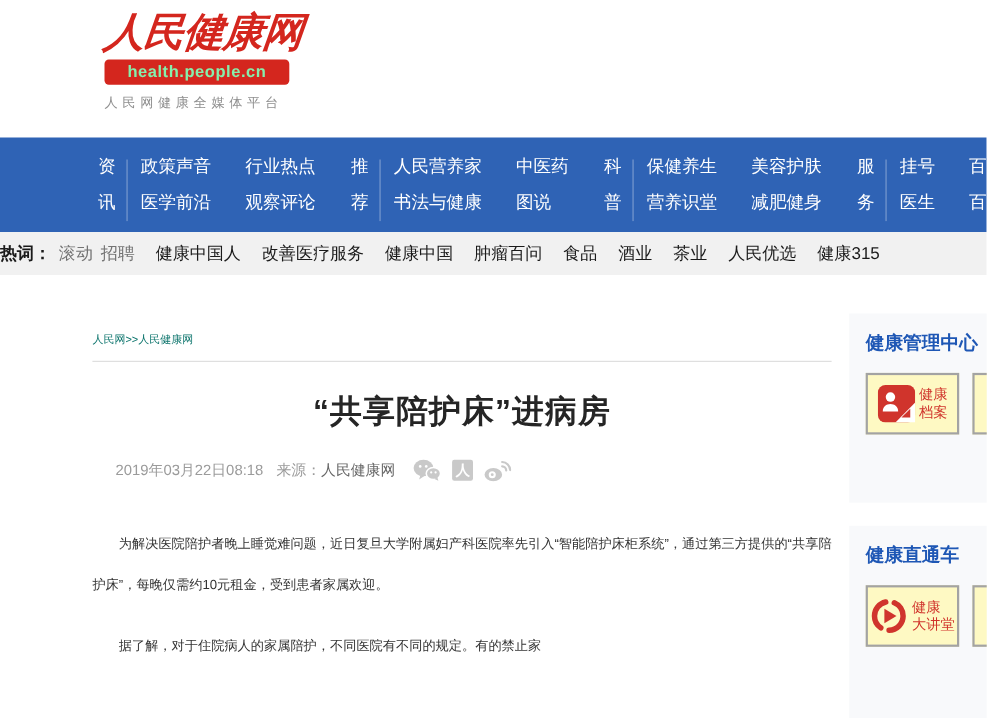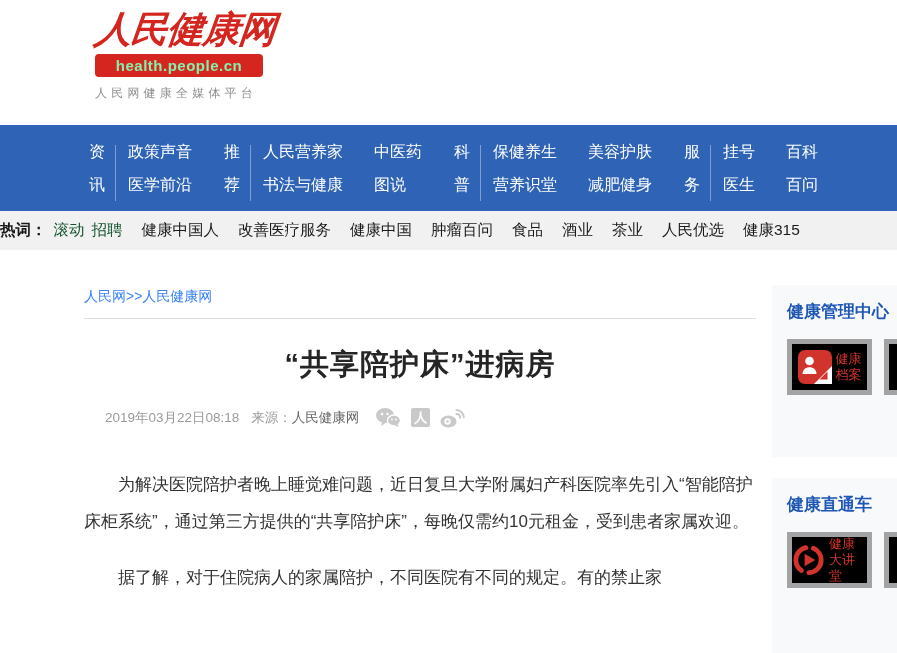--- a/index.html
+++ b/index.html
@@ -35,56 +35,56 @@
   }
   .nav-divider { width:1px; height:56px; background:rgba(255,255,255,.38); margin:0 12px 0 9px; }
   .nav-col { margin-right:31px; }
   .nav-link { display:block; font-size:16px; line-height:33px; color:#fff; white-space:nowrap; cursor:pointer; }
   
   .hotwords {
     height:39px; background:#f1f1f1; display:flex; align-items:center;
     font-size:15.5px; color:#1a1a1a; white-space:nowrap;
   }
   .hotwords-label { font-weight:bold; }
-  .hot-red { color:#14532d; margin-left:7px; cursor:pointer; }
+  .hot-red { color:#737373; margin-left:7px; cursor:pointer; }
   .hot-item { margin-left:19px; cursor:pointer; }
   
   .article { margin-left:84px; width:672px; }
-  .breadcrumb { padding-top:38px; font-size:14px; color:#3b82f6; cursor:pointer; }
+  .breadcrumb { padding-top:52px; font-size:10px; color:#0f766e; cursor:pointer; }
   .rule { margin-top:12px; border-top:1px solid #dcdcdc; height:0; }
   .article-title {
     margin-top:26px; text-align:center; font-size:29px; font-weight:bold;
     color:#252525; letter-spacing:1px;
   }
   .article-author { margin-top:27px; text-align:center; font-size:14px; color:#333; }
   .article-meta {
     margin-top:22px; padding-left:21px; display:flex; align-items:center;
     font-size:13.5px; color:#9b9b9b;
   }
   .meta-source-label { margin-left:12px; }
   .meta-source-link { color:#666; cursor:pointer; }
   .share { display:flex; align-items:center; margin-left:16px; }
   .share > * { margin-right:10px; cursor:pointer; }
   .share-people {
     width:19px; height:19px; background:#c9c9c9; border-radius:2px; color:#fff;
     font-size:13px; font-weight:bold; display:flex; align-items:center; justify-content:center;
   }
   .article-body { margin-top:38px; }
   .article-body p {
-    font-size:17px; color:#333; line-height:37px; text-indent:2em; margin-bottom:19px;
+    font-size:12px; color:#333; line-height:37px; text-indent:2em; margin-bottom:19px;
   }
   
   .sidebar { position:absolute; left:772px; top:285px; width:250px; }
   .side-panel { background:#f8f9fb; padding:15px 15px 0; margin-bottom:21px; }
   .panel-1 { height:172px; }
   .panel-2 { height:250px; }
   .side-title { color:#1e57b5; font-size:17px; font-weight:bold; }
   .side-cards { display:flex; margin-top:16px; }
   .side-card {
-    width:85px; height:56px; flex:none; background:#000000; border:5px solid #a3a3a3;
+    width:85px; height:56px; flex:none; background:#fef9c3; border:2px solid #a3a3a3;
     display:flex; align-items:center; justify-content:center; margin-right:12px; cursor:pointer;
   }
   .side-card-label { color:#d0342c; font-size:13px; line-height:16px; margin-left:4px; }
 </style>
 </head>
 <body>
 
 <div class="site-header">
   <div class="logo">
     <div class="logo-script">人民健康网</div>
@@ -94,20 +94,24 @@
 </div>
 
 <div class="main-nav">
 
   <div class="nav-group">
     <div class="nav-group-label">资讯</div>
     <div class="nav-divider"></div>
     <div class="nav-col">
       <span class="nav-link">政策声音</span>
       <span class="nav-link">医学前沿</span>
+    </div>
+    <div class="nav-col">
+      <span class="nav-link">行业热点</span>
+      <span class="nav-link">观察评论</span>
     </div>
   </div>
 
   <div class="nav-group">
     <div class="nav-group-label">推荐</div>
     <div class="nav-divider"></div>
     <div class="nav-col">
       <span class="nav-link">人民营养家</span>
       <span class="nav-link">书法与健康</span>
     </div>

